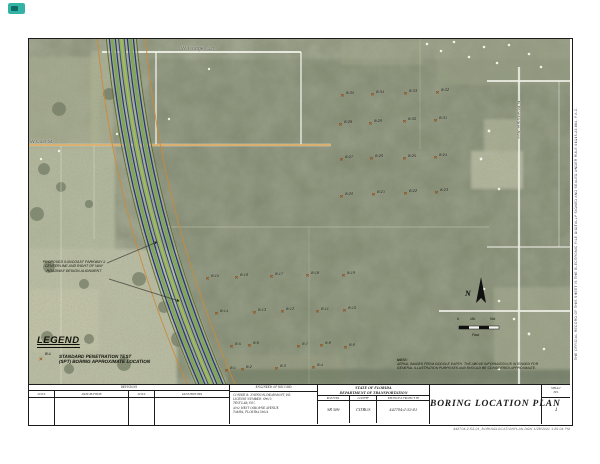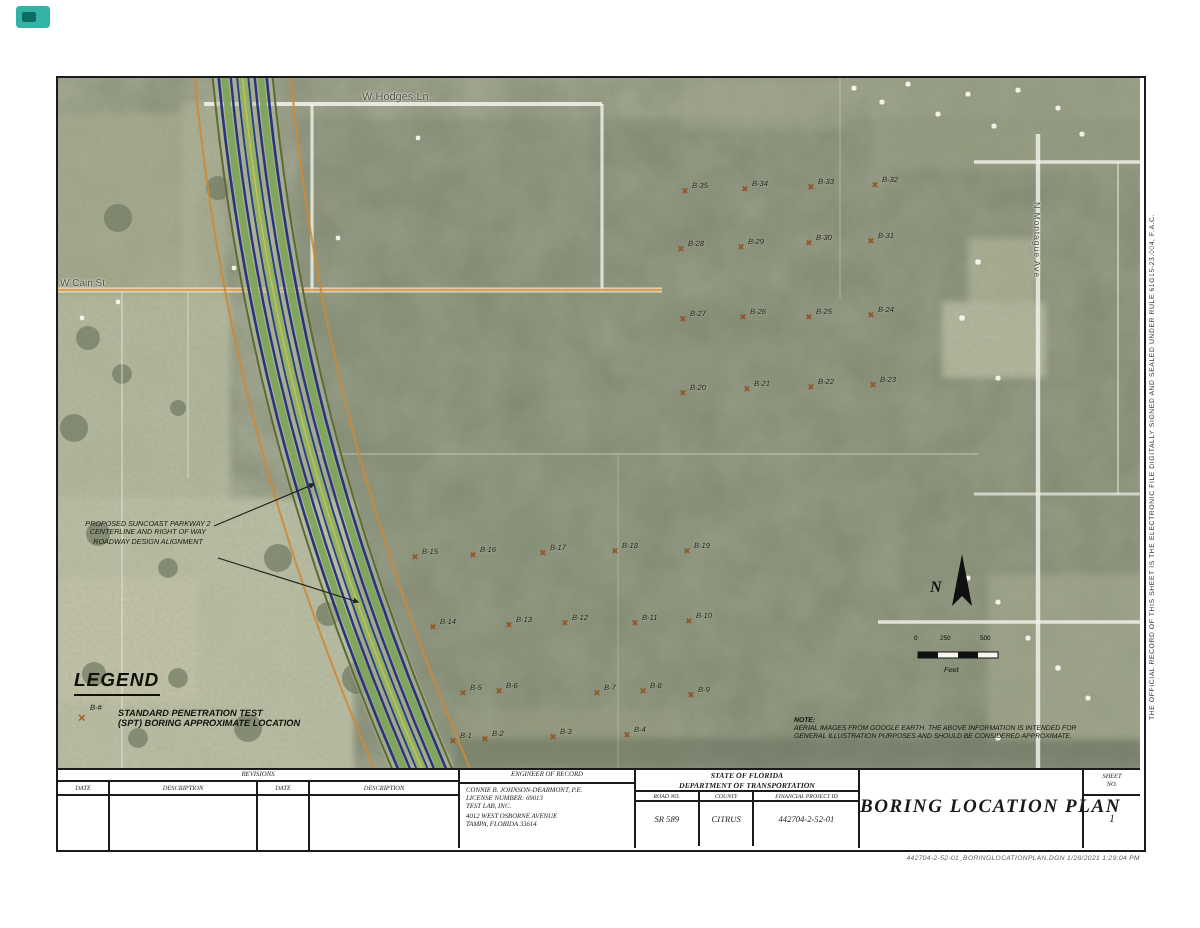--- a/index.html
+++ b/index.html
@@ -20,21 +20,21 @@
   .maplab{color:#4b4b41;text-shadow:0 0 1px #f4f4ec,0 0 1px #f4f4ec;white-space:nowrap;}
   .lab-hodges{left:152px;top:7px;font-size:5.5px;}
   .lab-cain{left:1px;top:100px;font-size:5px;}
   .lab-vert{left:487px;top:62px;font-size:4.4px;writing-mode:vertical-rl;letter-spacing:.4px;}
 
   .anno{left:2px;top:221px;width:86px;font-style:italic;font-size:3.6px;line-height:4.4px;
         text-align:center;color:#15150f;}
 
   .legend{left:8px;top:291px;color:#10100a;}
   .legend-title{font-style:italic;font-weight:bold;font-size:9.5px;letter-spacing:.5px;
-        border-bottom:.8px solid #10100a;display:inline-block;padding-bottom:.5px;}
+        border-bottom:.8px solid #10100a;display:inline-block;padding-bottom:.5px;text-decoration:underline;}
   .legend-row{position:relative;margin-top:4px;width:150px;height:14px;}
   .legend-sym{position:absolute;left:2px;top:4px;font-weight:bold;font-size:6.5px;color:#a8571e;font-style:normal;}
   .legend-symlab{position:absolute;left:8px;top:0;font-style:italic;font-size:3.8px;}
   .legend-desc{position:absolute;left:22px;top:2px;font-style:italic;font-weight:bold;
         font-size:4.6px;line-height:5.4px;white-space:nowrap;}
 
   .north-n{left:436px;top:250px;font-family:"Liberation Serif",serif;font-style:italic;
         font-weight:bold;font-size:8px;color:#101010;}
   .scale{left:424px;top:277px;width:52px;height:22px;font-size:3.2px;color:#101008;}
   .scale .t0{position:absolute;left:4px;top:1px;} .scale .t1{position:absolute;left:17px;top:1px;}

